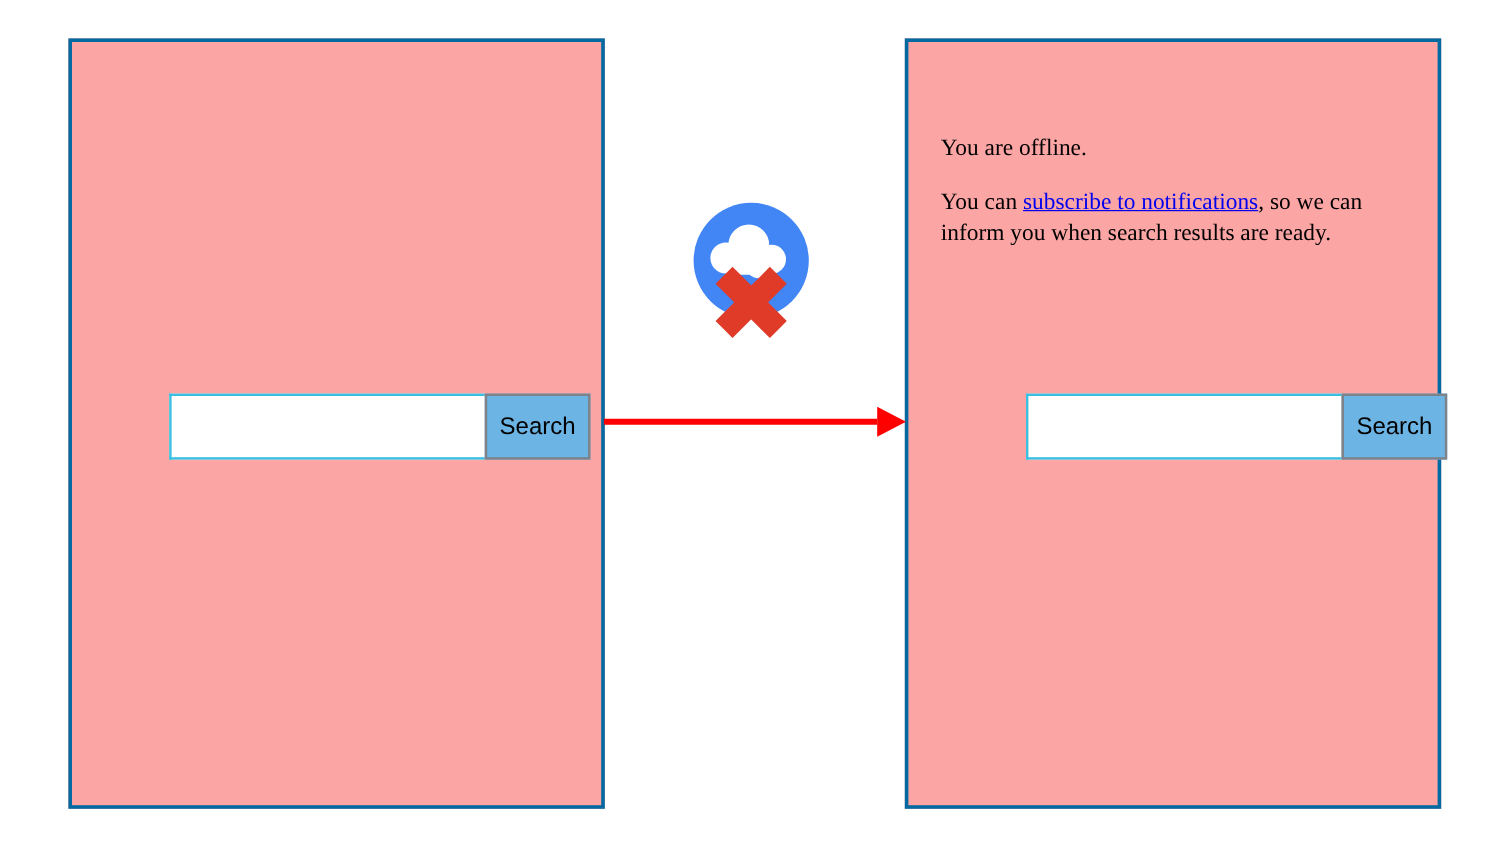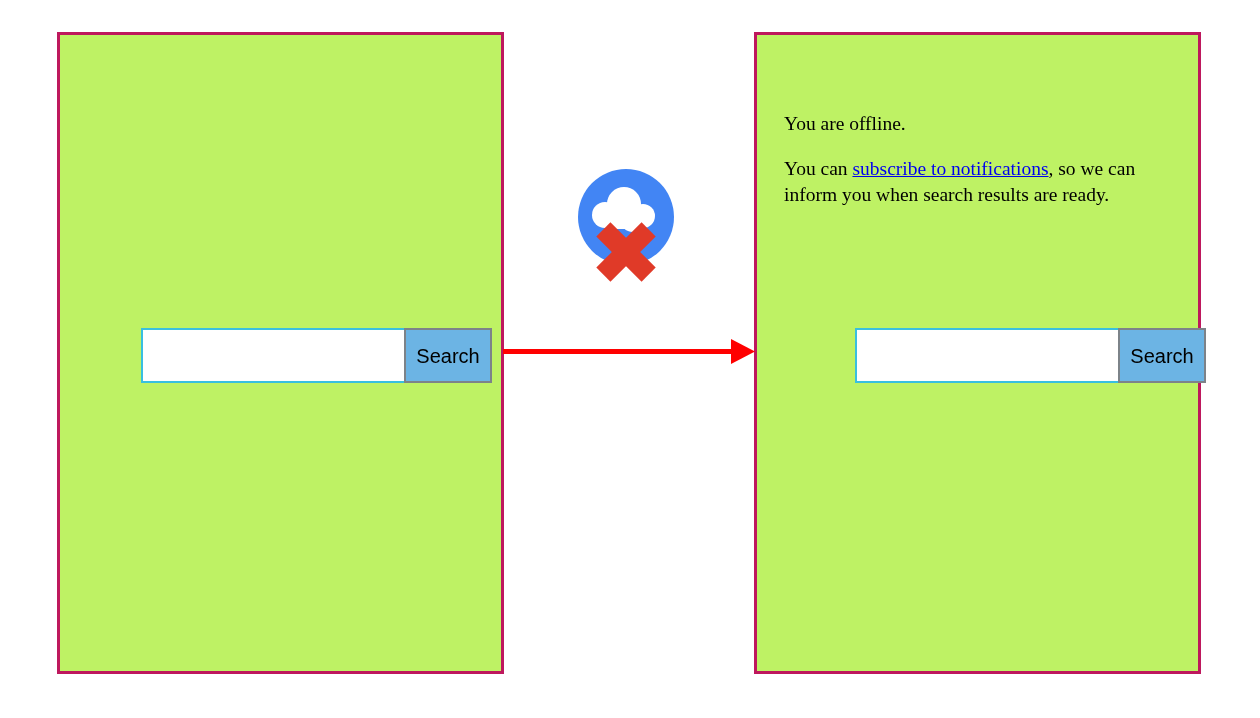--- a/index.html
+++ b/index.html
@@ -16,22 +16,22 @@
   }
 
   .stage {
     position: absolute;
     inset: 0;
   }
 
   
   .panel {
     position: absolute;
-    background: #bef264;
-    border: 3px solid #be185d;
+    background: #fca5a5;
+    border: 3px solid #0369a1;
     box-sizing: border-box;
   }
   .panel-before {
     left: 57px;
     top: 32px;
     width: 447px;
     height: 642px;
   }
   .panel-after {
     left: 754px;

